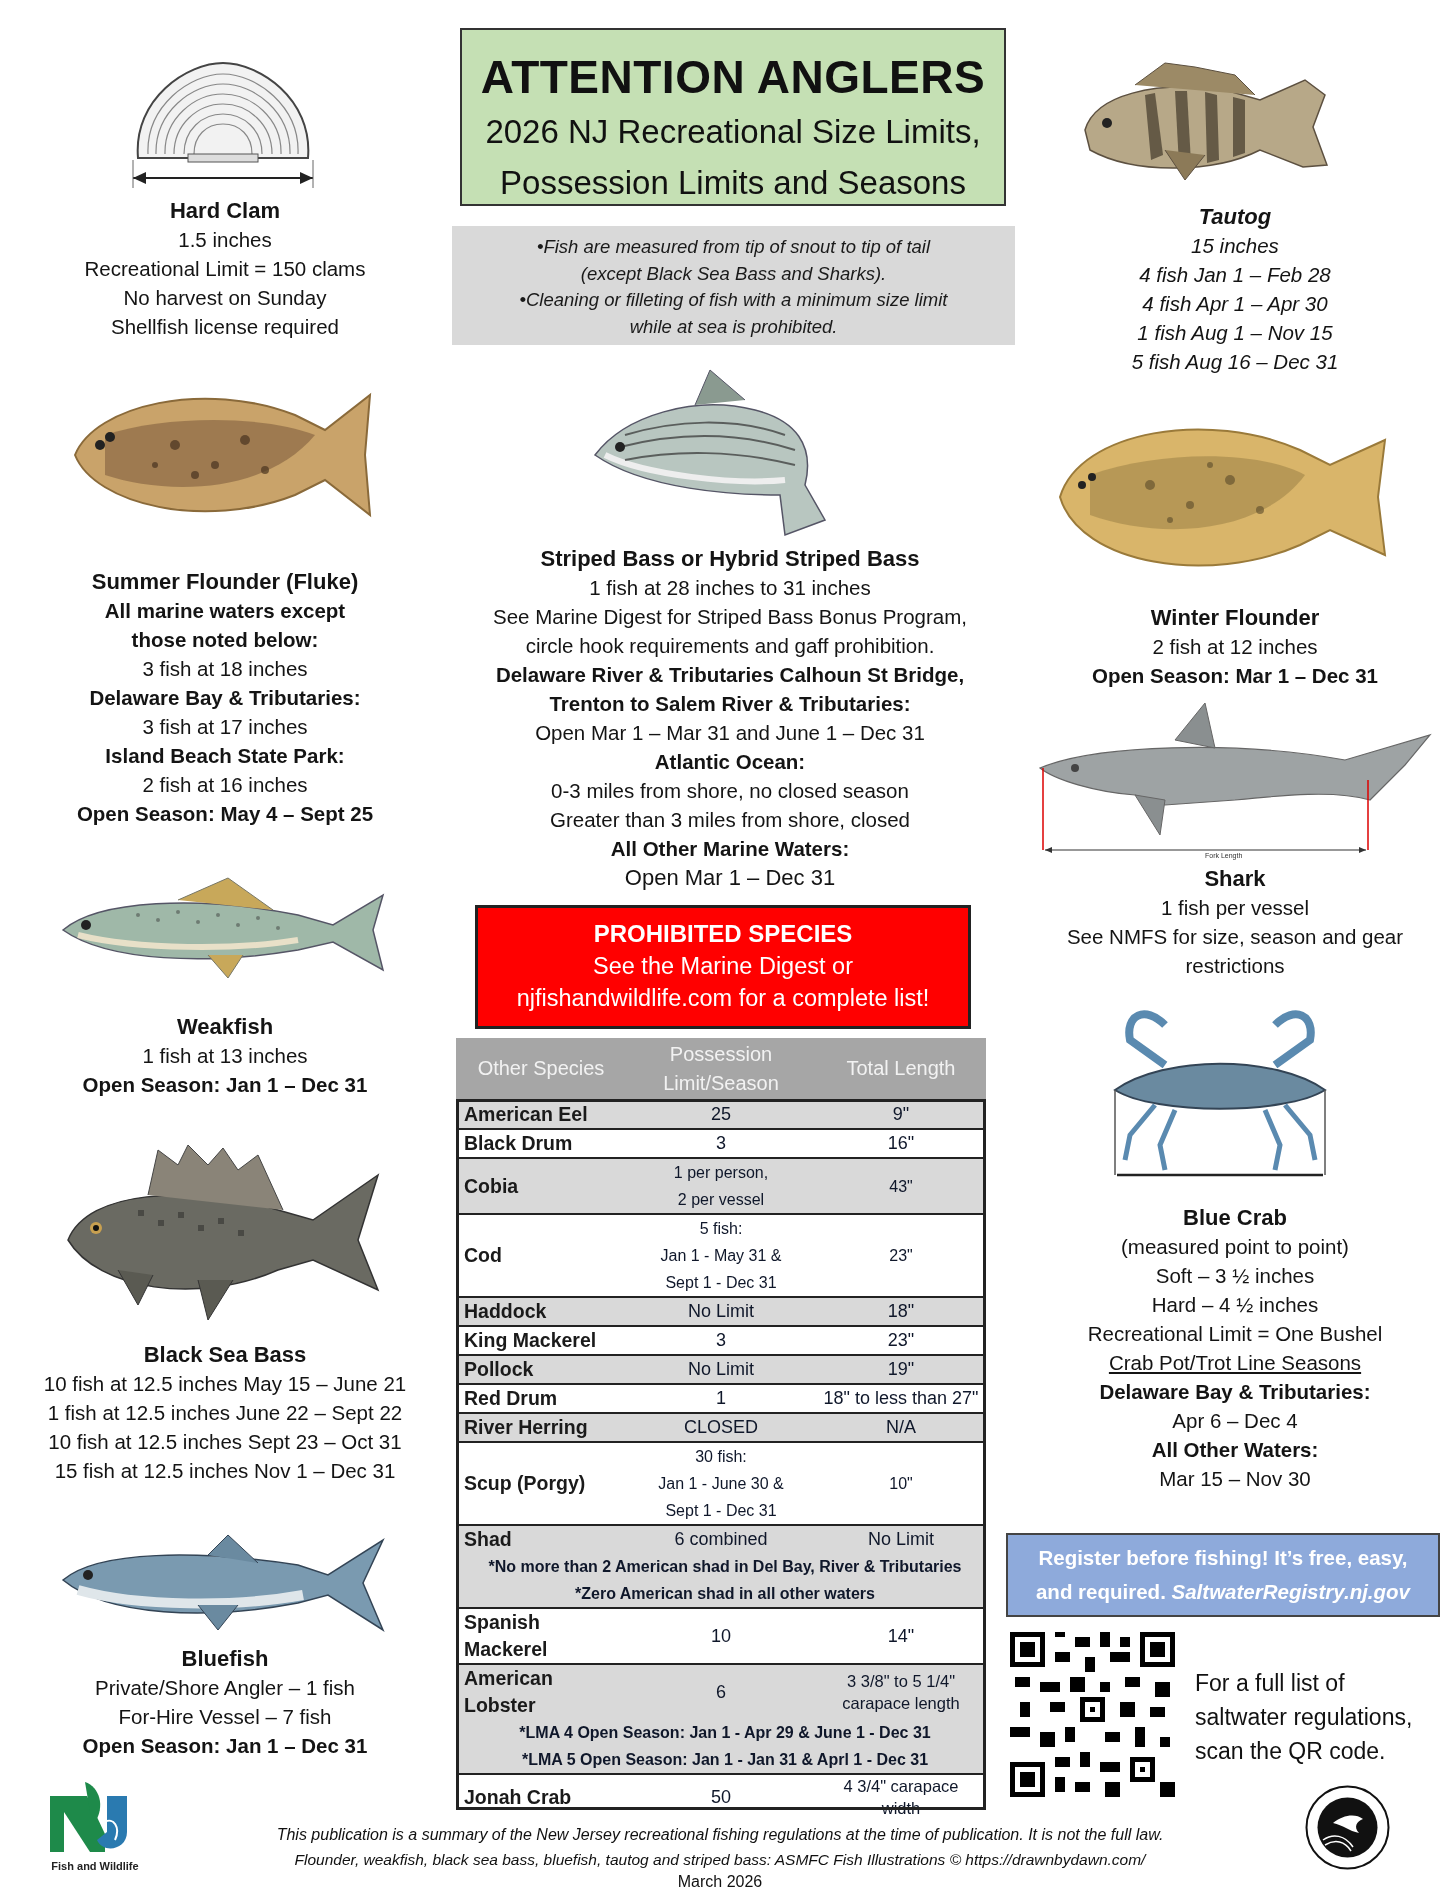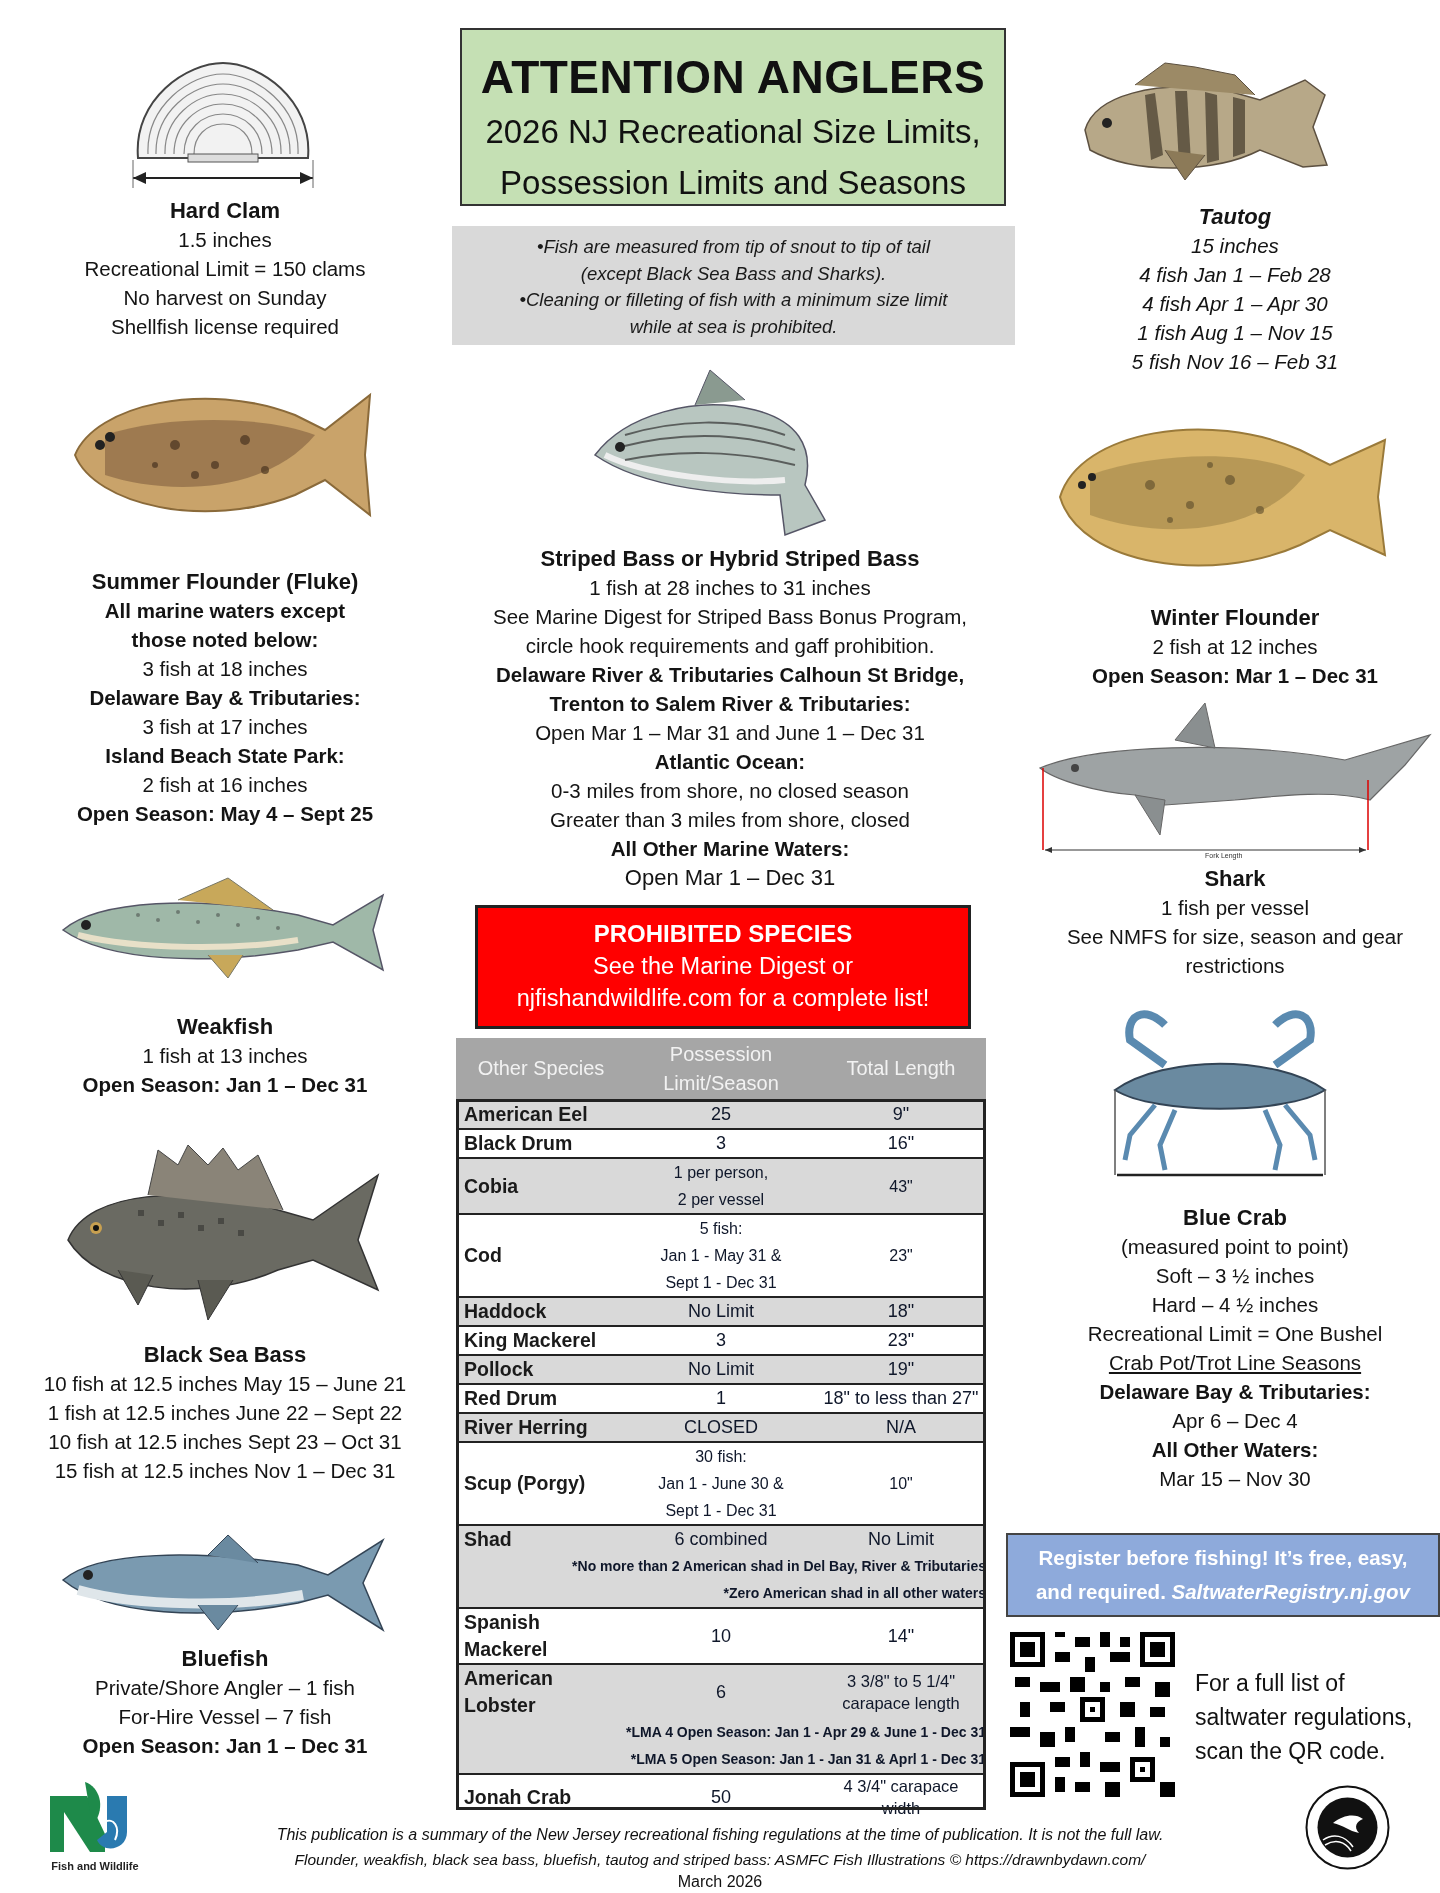--- a/index.html
+++ b/index.html
@@ -18,21 +18,21 @@
   .note-box { left: 452px; top: 226px; width: 563px; height: 119px; background: #d9d9d9; text-align: center; font-style: italic; font-size: 18.5px; line-height: 26.5px; padding-top: 8px; color: #1a1a1a; }
   .prohibited { left: 475px; top: 905px; width: 496px; height: 124px; background: #ff0000; border: 3px solid #222; text-align: center; color: #fff; font-size: 23.5px; line-height: 32px; padding-top: 10px; }
   .prohibited .h { font-weight: bold; font-size: 24px; }
   
   .tbl { left: 456px; top: 1038px; width: 530px; border-collapse: collapse; font-size: 18px; }
   .tbl th { background: #a6a6a6; color: #f2f2f2; font-weight: normal; font-size: 20px; line-height: 29px; height: 62px; }
   .tbl td { border-top: 2px solid #222; text-align: center; line-height: 27px; color: #0f172a; }
   .tbl td.sp { text-align: left; font-weight: bold; font-size: 19.5px; padding-left: 8px; color: #1a1a1a; }
   .tbl tr.g td { background: #d9d9d9; }
   .tbl tr.w td { background: #ffffff; }
-  .tbl td.note { text-align: right; font-weight: bold; font-size: 14px; padding-left: 8px; border-top: none; line-height: 27px; }
+  .tbl td.note { text-align: center; font-weight: bold; font-size: 16px; padding-left: 8px; border-top: none; line-height: 27px; }
   .tbl-frame { left: 456px; top: 1100px; width: 530px; height: 710px; border: 3px solid #222; border-top: 2px solid #222; pointer-events: none; }
   .register { left: 1006px; top: 1533px; width: 434px; height: 84px; background: #8eaadb; border: 2px solid #444; color: #fff; font-weight: bold; text-align: center; font-size: 20.5px; line-height: 34px; padding-top: 6px; }
   .register i { font-style: italic; }
   .qr-text { left: 1195px; top: 1666px; font-size: 23px; line-height: 34px; color: #111; }
   .footer { left: 0; top: 1822px; width: 1440px; text-align: center; font-style: italic; color: #111; }
   .footer .f1 { font-size: 16px; line-height: 26px; }
   .footer .f2 { font-size: 15.5px; line-height: 24px; }
   .footer .f3 { font-size: 16px; font-style: normal; line-height: 20px; }
 </style>
 </head>
@@ -91,21 +91,21 @@
     <circle cx="32" cy="68" r="5" fill="#222"></circle>
     <path d="M90 95 L 110 125 L 130 100" fill="#8c7a58" stroke="#5c5040"></path>
   </svg>
 </div>
 <div class="abs species" style="left:1030px;top:202px;width:410px;font-style:italic;">
   <div class="name">Tautog</div>
   <div>15 inches</div>
   <div>4 fish Jan 1 – Feb 28</div>
   <div>4 fish Apr 1 – Apr 30</div>
   <div>1 fish Aug 1 – Nov 15</div>
-  <div>5 fish Nov 16 – Feb 31</div>
+  <div>5 fish Aug 16 – Dec 31</div>
 </div>
 
 <div class="fish-img" style="left:65px;top:375px;width:320px;height:160px;">
   <svg width="320" height="160" viewBox="0 0 320 160">
     <path d="M10 80 C 30 30, 140 5, 230 40 L 260 55 L 305 20 L 300 80 L 305 140 L 260 105 L 230 120 C 140 155, 30 130, 10 80 Z" fill="#c9a36a" stroke="#8a6a3a" stroke-width="2"></path>
     <path d="M40 60 C 100 40, 200 40, 250 60 C 200 120, 100 120, 40 100 Z" fill="#7a5a3a" opacity="0.55"></path>
     <g fill="#4a3420" opacity="0.7">
       <circle cx="110" cy="70" r="5"></circle>
         <circle cx="150" cy="90" r="4"></circle>
         <circle cx="180" cy="65" r="5"></circle>

